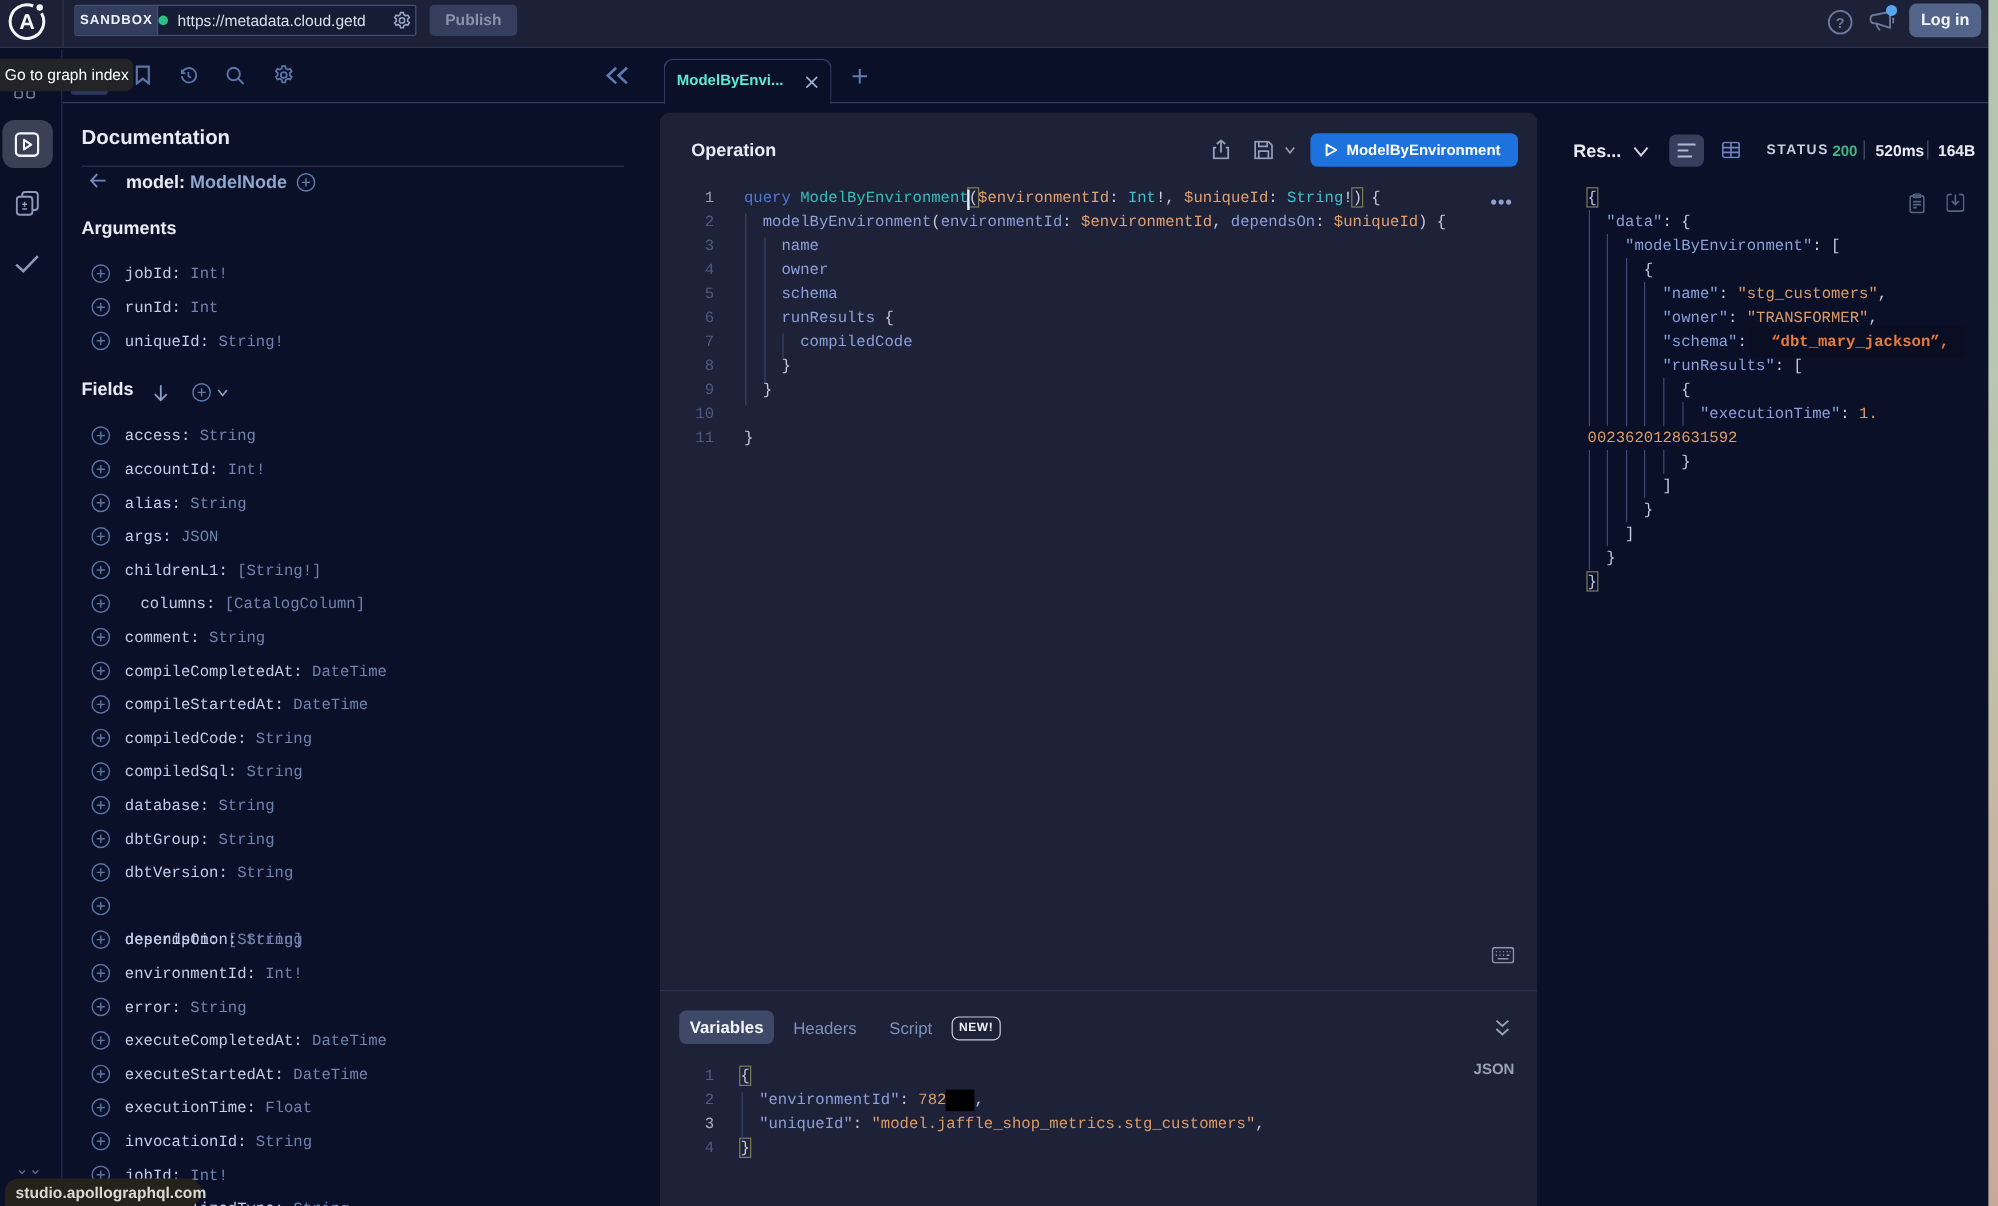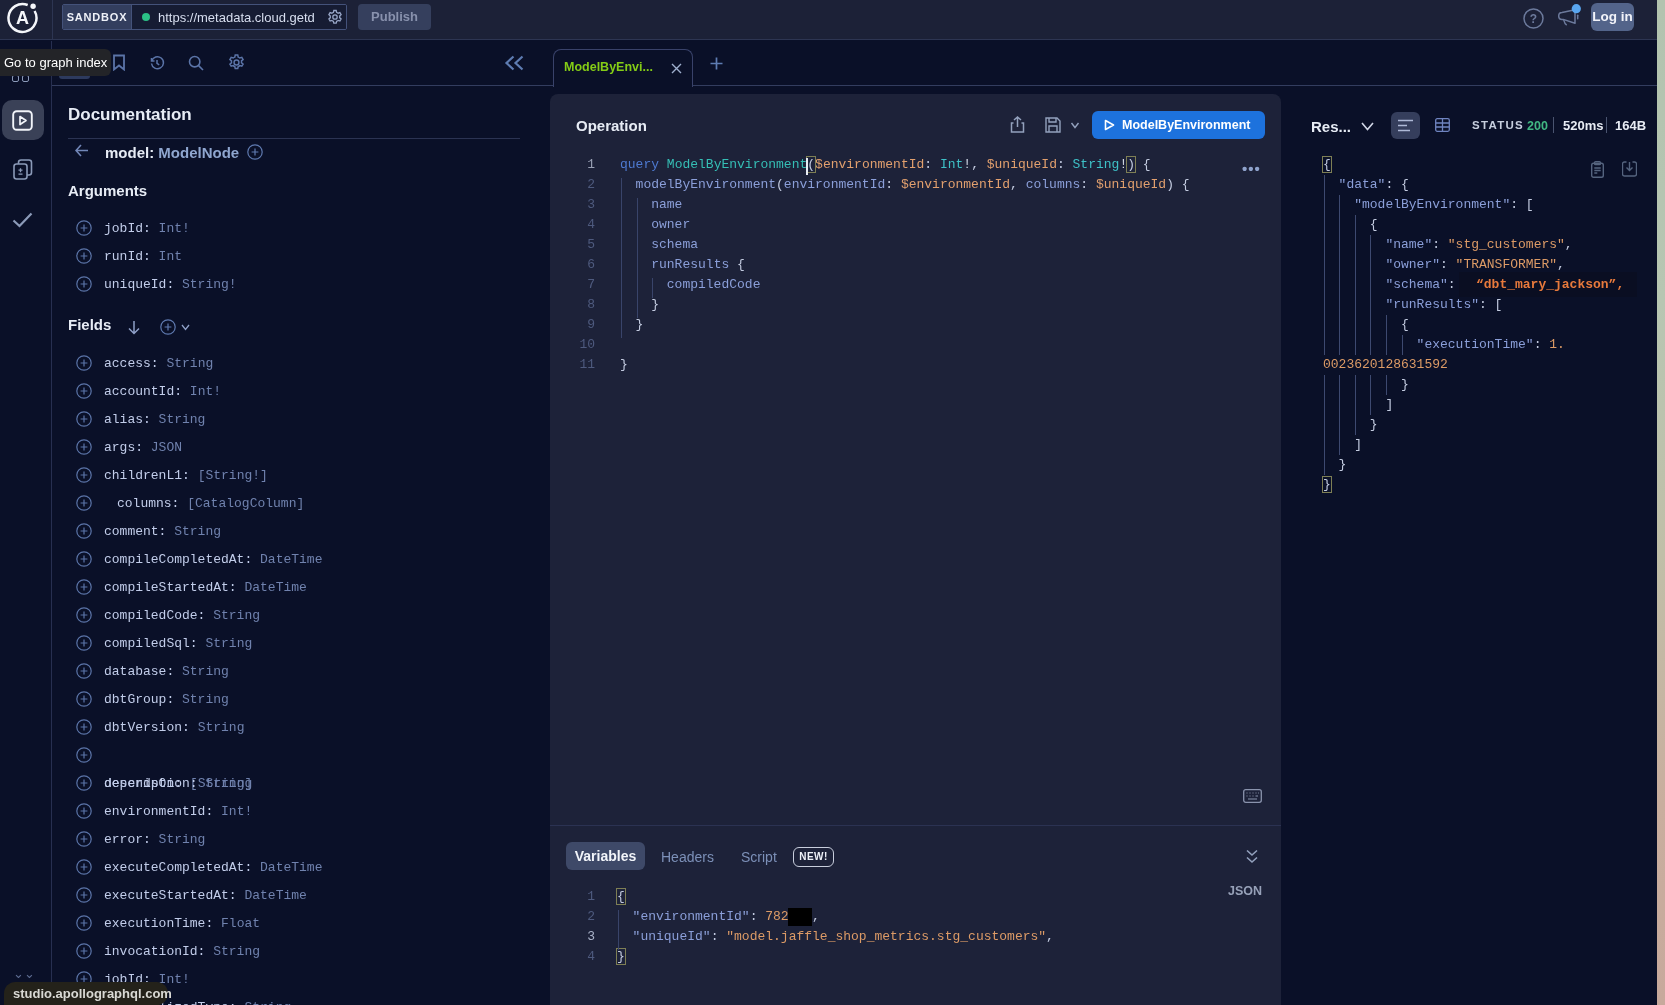--- a/index.html
+++ b/index.html
@@ -6,29 +6,29 @@
   html,body { width:1665px; height:1005px; overflow:hidden; }
   body { background:#0a1028; font-family:"Liberation Sans", sans-serif; position:relative; }
   .abs { position:absolute; }
   svg { display:block; }
 
   
   #topbar { left:0; top:0; width:1657px; height:40px; background:#1c2137; border-bottom:1px solid #2d3552; }
   #logodiv { left:52px; top:0; width:1px; height:40px; background:#2d3552; }
   #sandboxctl { left:62px; top:4px; width:285px; height:26px; border:1px solid #44527a; border-radius:2px; display:flex; overflow:hidden; }
   #sandboxlbl { width:69px; background:#333e5e; color:#eef1f8; font-size:11px; font-weight:bold; letter-spacing:0.8px; display:flex; align-items:center; justify-content:center; border-right:1px solid #44527a; }
-  #sandboxurl { flex:1; background:#161c33; display:flex; align-items:center; padding-left:10px; color:#d7deef; font-size:13px; }
+  #sandboxurl { flex:1; background:#161c33; display:flex; align-items:center; color:#d7deef; font-size:13px; }
   #greendot { width:8px; height:8px; border-radius:50%; background:#2bc186; margin-right:8px; flex:0 0 auto; }
   #publishbtn { left:358px; top:4px; width:73px; height:26px; background:#353f5d; border-radius:4px; color:#8891ad; font-weight:bold; font-size:13px; text-align:center; line-height:26px; }
-  #loginbtn { left:1591px; top:3px; width:43px; height:28px; background:#53648a; border-radius:6px; color:#f2f4fa; font-weight:bold; font-size:13.5px; text-align:center; line-height:28px; }
+  #loginbtn { left:1591px; top:3px; width:60px; height:28px; background:#53648a; border-radius:6px; color:#f2f4fa; font-weight:bold; font-size:13.5px; text-align:center; line-height:28px; }
 
   
   #toolrow { left:52px; top:41px; width:1605px; height:45px; background:#0a1028; border-bottom:1px solid #333d5f; }
   #tab1 { left:553px; top:49px; width:140px; height:38px; background:#0a1028; border:1px solid #39426a; border-bottom:none; border-radius:8px 8px 0 0; z-index:3; }
-  #tabtext { left:564px; top:60px; color:#84cc16; font-size:12.5px; font-weight:bold; z-index:4; }
+  #tabtext { left:564px; top:60px; color:#5eead4; font-size:12.5px; font-weight:bold; z-index:4; }
 
   
   #sidebar { left:0; top:41px; width:52px; height:964px; background:#0a1028; border-right:1px solid #272f50; }
   #navsel { left:2px; top:100px; width:42px; height:40px; background:#3a4157; border-radius:10px; }
 
   
   #sliverbtn { left:59px; top:70px; width:31px; height:9px; background:#2d3a5e; border-radius:0 0 3px 3px; }
   #tooltip { left:0; top:49px; width:111px; height:27px; background:#232428; border-radius:0 6px 6px 0; color:#ffffff; font-size:13px; line-height:27px; padding-left:4px; z-index:5; white-space:nowrap; }
 
   
@@ -339,21 +339,21 @@
 <div id="runbtn" class="abs">
     <svg style="position:absolute;left:12px;top:8px;" width="11" height="12" viewBox="0 0 11 12">
       <path d="M1.5 1.5 L9.5 6 L1.5 10.5 z" fill="none" stroke="#fff" stroke-width="1.6" stroke-linejoin="round"></path>
     </svg>
     <span style="position:absolute;left:30px;top:7px;font-size:12.5px;white-space:nowrap;">ModelByEnvironment</span>
   </div>
 <div id="opcode">
     <div class="lineno" style="left:571px;top:157px;color:#98a0b4;">1</div>
     <div class="codeline" style="left:620px;top:157px;"><span class="kw">query</span> <span class="opname">ModelByEnvironment</span><span class="punct brbox">(</span><span class="vari">$environmentId</span><span class="punct">: </span><span class="typ">Int</span><span class="bang">!</span><span class="punct">, </span><span class="vari">$uniqueId</span><span class="punct">: </span><span class="typ">String</span><span class="bang">!</span><span class="punct brbox">)</span><span class="punct"> {</span></div>
     <div class="lineno" style="left:571px;top:177px;">2</div>
-    <div class="codeline" style="left:620px;top:177px;">  <span class="fld">modelByEnvironment</span><span class="punct">(</span><span class="fld">environmentId</span><span class="punct">: </span><span class="vari">$environmentId</span><span class="punct">, </span><span class="fld">columns</span><span class="punct">: </span><span class="vari">$uniqueId</span><span class="punct">) {</span></div>
+    <div class="codeline" style="left:620px;top:177px;">  <span class="fld">modelByEnvironment</span><span class="punct">(</span><span class="fld">environmentId</span><span class="punct">: </span><span class="vari">$environmentId</span><span class="punct">, </span><span class="fld">dependsOn</span><span class="punct">: </span><span class="vari">$uniqueId</span><span class="punct">) {</span></div>
     <div class="lineno" style="left:571px;top:197px;">3</div>
     <div class="codeline" style="left:620px;top:197px;">    <span class="fld">name</span></div>
     <div class="lineno" style="left:571px;top:217px;">4</div>
     <div class="codeline" style="left:620px;top:217px;">    <span class="fld">owner</span></div>
     <div class="lineno" style="left:571px;top:237px;">5</div>
     <div class="codeline" style="left:620px;top:237px;">    <span class="fld">schema</span></div>
     <div class="lineno" style="left:571px;top:257px;">6</div>
     <div class="codeline" style="left:620px;top:257px;">    <span class="fld">runResults</span><span class="punct"> {</span></div>
     <div class="lineno" style="left:571px;top:277px;">7</div>
     <div class="codeline" style="left:620px;top:277px;">      <span class="fld">compiledCode</span></div>

